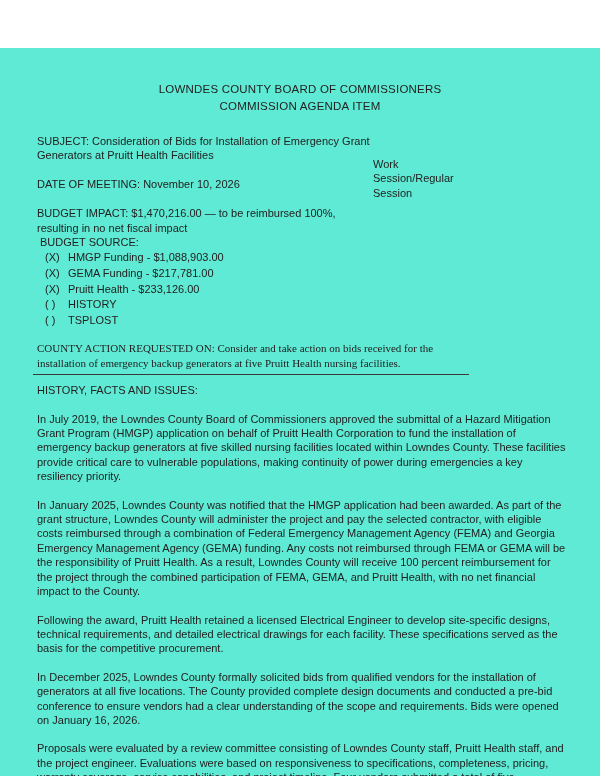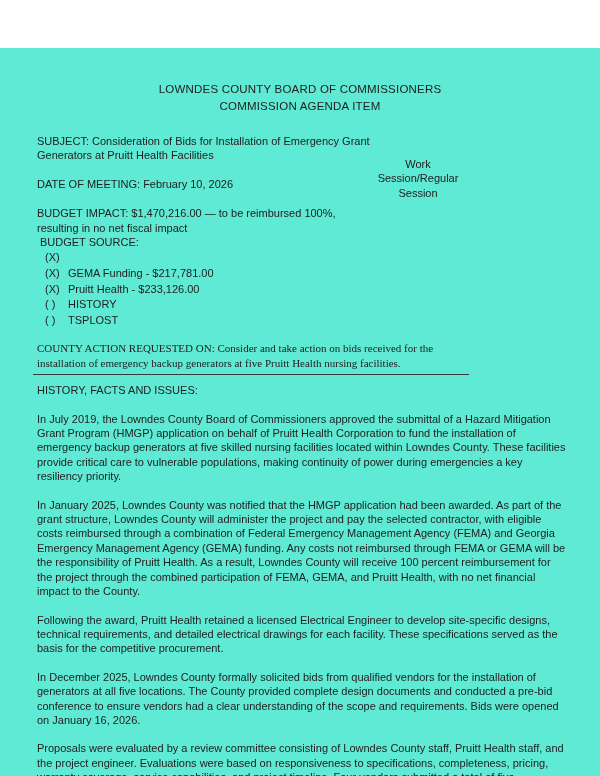--- a/index.html
+++ b/index.html
@@ -29,21 +29,20 @@
   }
   .subject {
     margin: 19px 0 0 37px;
     width: 352px;
   }
   .session {
     position: absolute;
     left: 373px;
     top: 109px;
     width: 90px;
-    text-align: center;
   }
   .date-line {
     margin: 14px 0 0 37px;
     width: 342px;
   }
   .budget {
     margin: 15px 0 0 37px;
     width: 342px;
   }
   .funding-label {
@@ -87,29 +86,30 @@
   <header class="doc-header">
     <div class="title-line">LOWNDES COUNTY BOARD OF COMMISSIONERS</div>
     <div class="title-line">COMMISSION AGENDA ITEM</div>
   </header>
 
   <section class="meta">
     <p class="subject">SUBJECT: Consideration of Bids for Installation of Emergency Grant Generators at Pruitt Health Facilities</p>
 
     <div class="session">Work Session/Regular Session</div>
 
-    <p class="date-line">DATE OF MEETING: February 10, 2026</p>
+    <p class="date-line">DATE OF MEETING: November 10, 2026</p>
 
     <p class="budget">BUDGET IMPACT: $1,470,216.00 — to be reimbursed 100%, resulting in no net fiscal impact</p>
 
     <p class="funding-label">BUDGET SOURCE:</p>
 
     <div class="fund-list" id="fund-list">
         <div class="fund-item">
           <span class="fund-check">(X)</span>
+          <span class="fund-label">HMGP Funding - $1,088,903.00</span>
         </div>
         <div class="fund-item">
           <span class="fund-check">(X)</span>
           <span class="fund-label">GEMA Funding - $217,781.00</span>
         </div>
         <div class="fund-item">
           <span class="fund-check">(X)</span>
           <span class="fund-label">Pruitt Health - $233,126.00</span>
         </div>
         <div class="fund-item">

